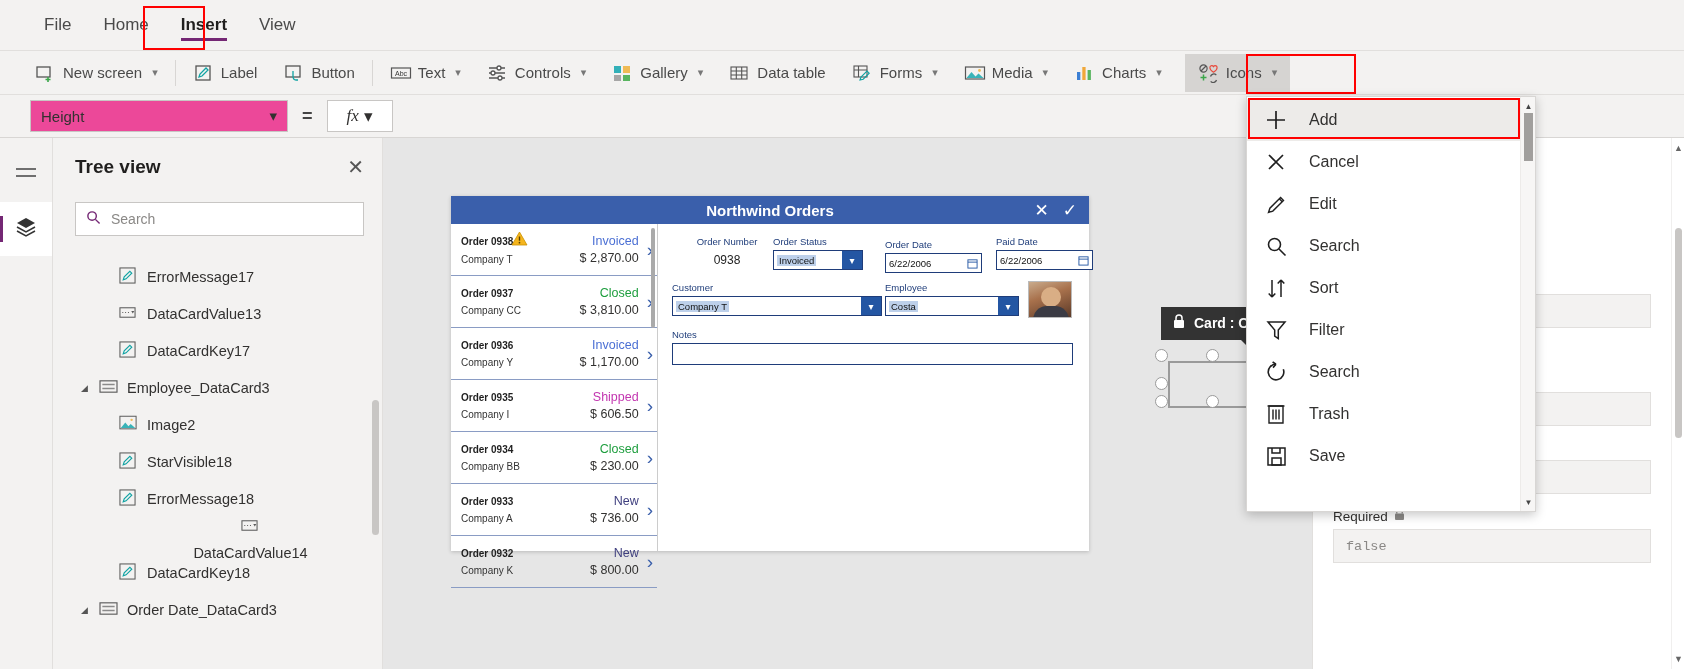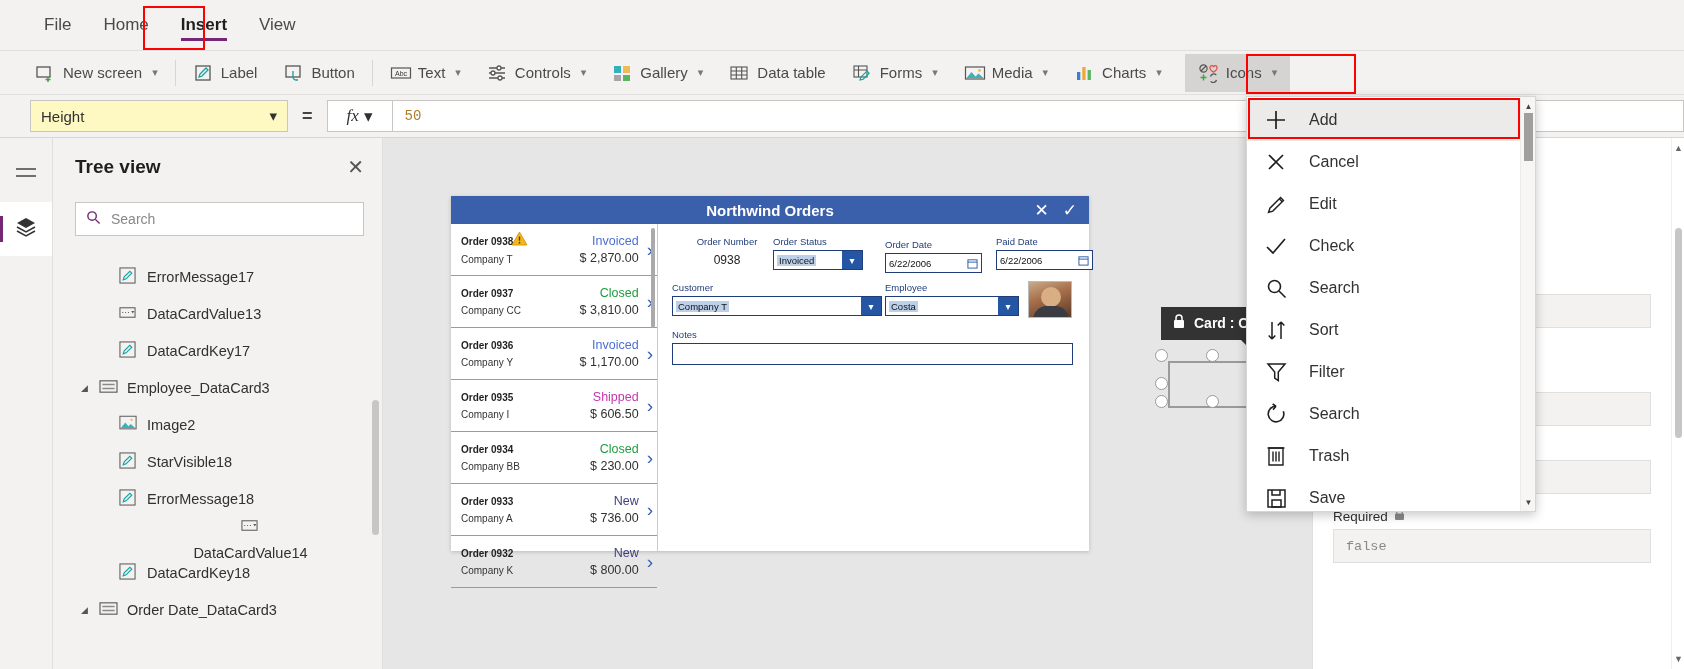--- a/index.html
+++ b/index.html
@@ -52,21 +52,21 @@
   .rb.highlight { background:#d6d4d2; }
 
   
   .fxbar {
     height:44px; background:#f3f2f1;
     border-top:1px solid #e1dfdd;
     border-bottom:1px solid #d8d6d4;
     display:flex; align-items:center; padding-left:30px;
   }
   .propsel {
-    width:258px; height:32px; background:#fef9c3;
+    width:258px; height:32px; background:#ec4899;
     border:1px solid #c8c6c4; display:flex; align-items:center;
     padding:0 10px; font-size:15px; color:#323130; justify-content:space-between;
   }
   .eq { font-size:18px; color:#444; margin:0 14px; font-weight:bold; }
   .fxbtn {
     width:66px; height:32px; background:#fff; border:1px solid #c8c6c4;
     display:flex; align-items:center; justify-content:center; gap:5px;
     font-style:italic; font-size:17px; font-family:"Liberation Serif", serif;
   }
   .fxinput {
@@ -337,21 +337,20 @@
 <div class="fxbar">
   <div class="propsel">
     <span>Height</span>
     <span class="cv">▾</span>
   </div>
   <div class="eq">=</div>
   <div class="fxbtn">
     <span>fx</span>
     <span class="cv" style="font-style:normal;">▾</span>
   </div>
-  <div class="fxinput">50</div>
 </div>
 
 <div class="work">
 
   <div class="rail">
     <div class="rail-btn">
       <span>
         <svg width="22" height="16" viewBox="0 0 22 16" stroke="#444" stroke-width="1.4">
             <path d="M1 4h20M1 11h20"></path>
           </svg>
@@ -776,28 +775,20 @@
     <div class="mi">
       <span class="mi-ic">
         <svg width="21" height="21" viewBox="0 0 21 21" fill="none" stroke="#1f1f1f" stroke-width="1.4">
             <path d="M2.5 18.5l1.4-4.3L14.6 3.5l2.9 2.9L6.8 17.1z"></path>
             <path d="M13.3 4.8l2.9 2.9"></path>
           </svg>
       </span>
       <span>Edit</span>
     </div>
 
-    <div class="mi">
-      <span class="mi-ic">
-        <svg width="22" height="20" viewBox="0 0 22 20" fill="none" stroke="#1f1f1f" stroke-width="1.7">
-            <path d="M2 11l6 6L20 3"></path>
-          </svg>
-      </span>
-      <span>Check</span>
-    </div>
 
     <div class="mi">
       <span class="mi-ic">
         <svg width="21" height="21" viewBox="0 0 21 21" fill="none" stroke="#1f1f1f" stroke-width="1.6">
             <circle cx="8.5" cy="8.5" r="6"></circle>
             <path d="M13 13l6.5 6.5"></path>
           </svg>
       </span>
       <span>Search</span>
     </div>

